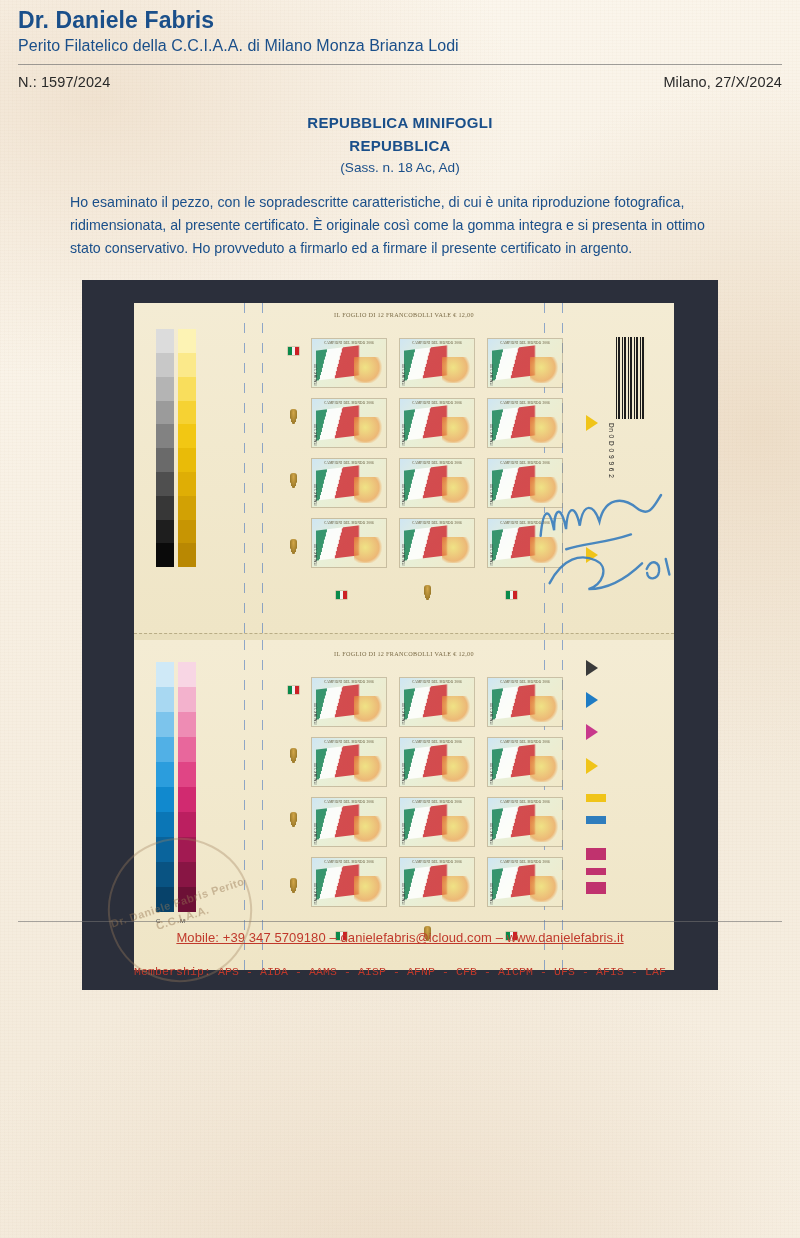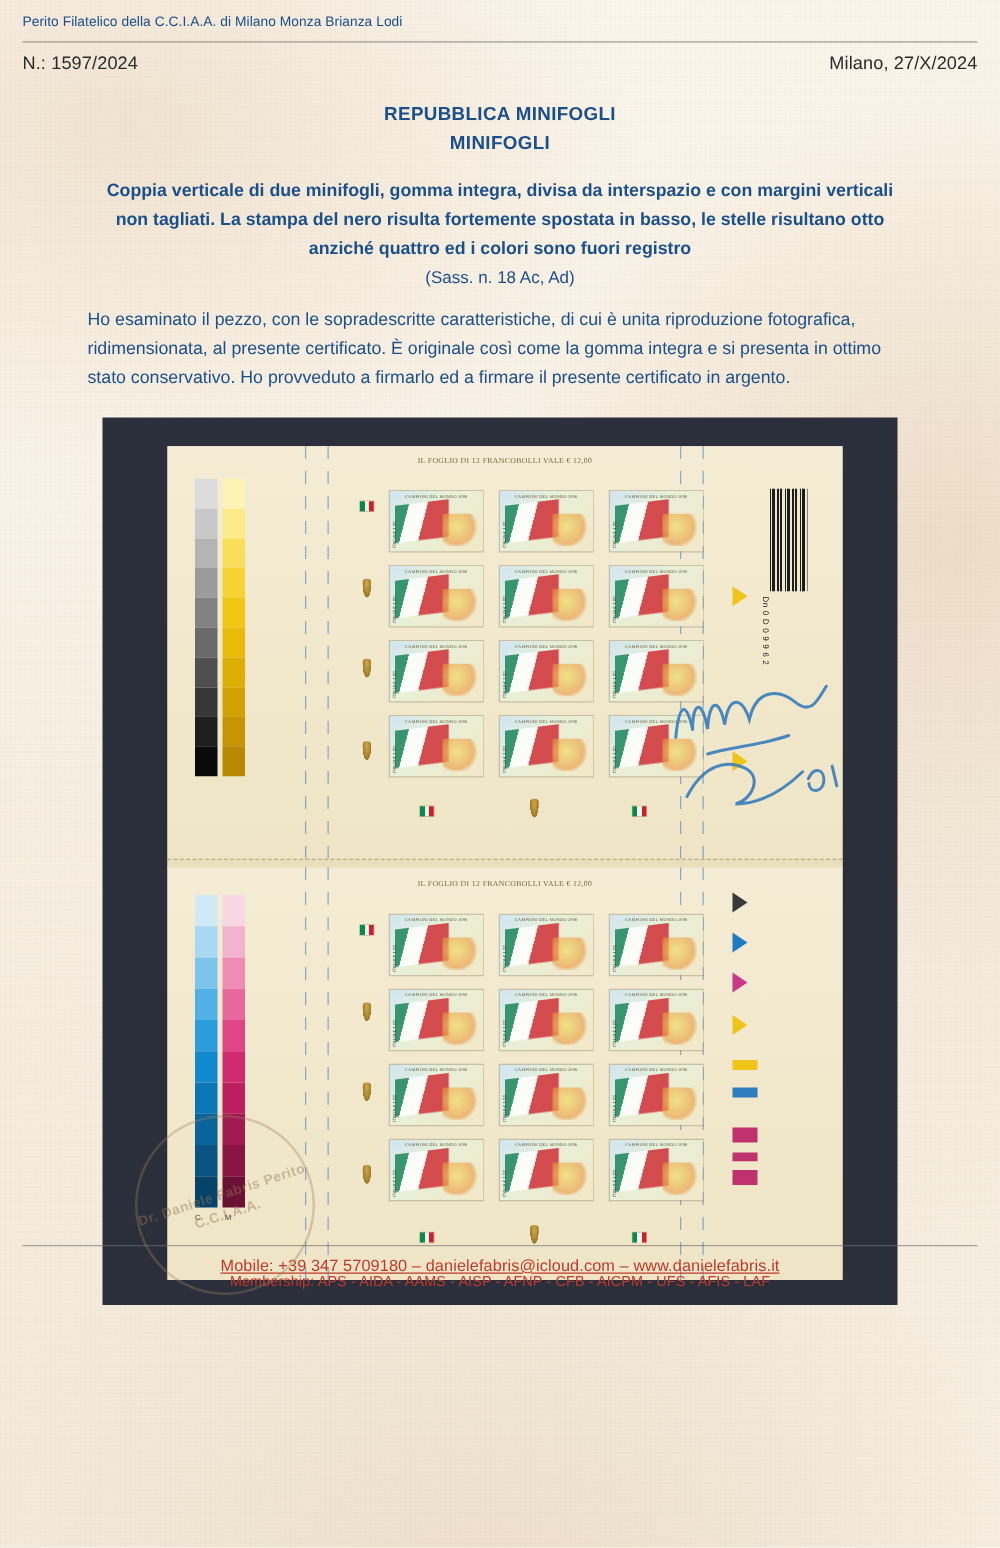--- a/index.html
+++ b/index.html
@@ -41,21 +41,21 @@
     padding: 8px 18px 0 18px;
   }
   .hdr-name {
     font-size: 23px;
     font-weight: bold;
     color: #1a4f8a;
     letter-spacing: .1px;
     line-height: 1.1;
   }
   .hdr-sub {
-    font-size: 11px;
+    font-size: 16px;
     color: #1a4f8a;
     margin-top: 4px;
     letter-spacing: .05px;
   }
   .hdr-rule {
     margin: 9px 0 0 0;
     height: 1px;
     background: #6f6f6f;
     opacity: .65;
   }
@@ -328,48 +328,49 @@
   }
   .footer-line1 {
     font-size: 13px;
     color: #c0392b;
     letter-spacing: .1px;
     text-decoration: underline;
   }
   .footer-line2 {
     font-size: 11.5px;
     color: #c0392b;
-    margin-top: 0;
+    margin-top: 20px;
     letter-spacing: .1px;
+    font-family: Liberation Mono, monospace;
   }
 </style>
 </head>
 <body>
 
 <div class="page"></div>
 <div class="grain"></div>
 
 <div class="content">
 
   <div class="hdr">
+    <div class="hdr-name">Dr. Daniele Fabris</div>
     <div class="hdr-sub">Perito Filatelico della C.C.I.A.A. di Milano Monza Brianza Lodi</div>
     <div class="hdr-rule"></div>
   </div>
 
   <div class="meta-row">
     <div class="meta-left">N.: 1597/2024</div>
     <div class="meta-right">Milano, 27/X/2024</div>
   </div>
 
   <div class="titles">
     <div>REPUBBLICA MINIFOGLI</div>
-    <div>MINIFOGLI</div>
+    <div>REPUBBLICA</div>
   </div>
 
-  <div class="bold-block">Coppia verticale di due minifogli, gomma integra,  divisa da interspazio e con margini verticali non tagliati. La stampa del nero risulta fortemente spostata in basso, le stelle risultano otto anziché quattro ed i colori sono fuori registro</div>
   <div class="sass">(Sass. n. 18 Ac, Ad)</div>
   <div class="exam">Ho esaminato il pezzo, con le sopradescritte caratteristiche, di cui è unita riproduzione fotografica, ridimensionata, al presente certificato. È originale così come la gomma integra e si presenta in ottimo stato conservativo. Ho provveduto a firmarlo ed a firmare il presente certificato in argento.</div>
 
   <div class="photo-wrap">
     <div class="photo">
       <div class="sheetpair">
 
         <div class="minisheet ms-top">
           <div class="sheet-caption" style="top:8px;">IL FOGLIO DI 12 FRANCOBOLLI VALE € 12,00</div>
 

